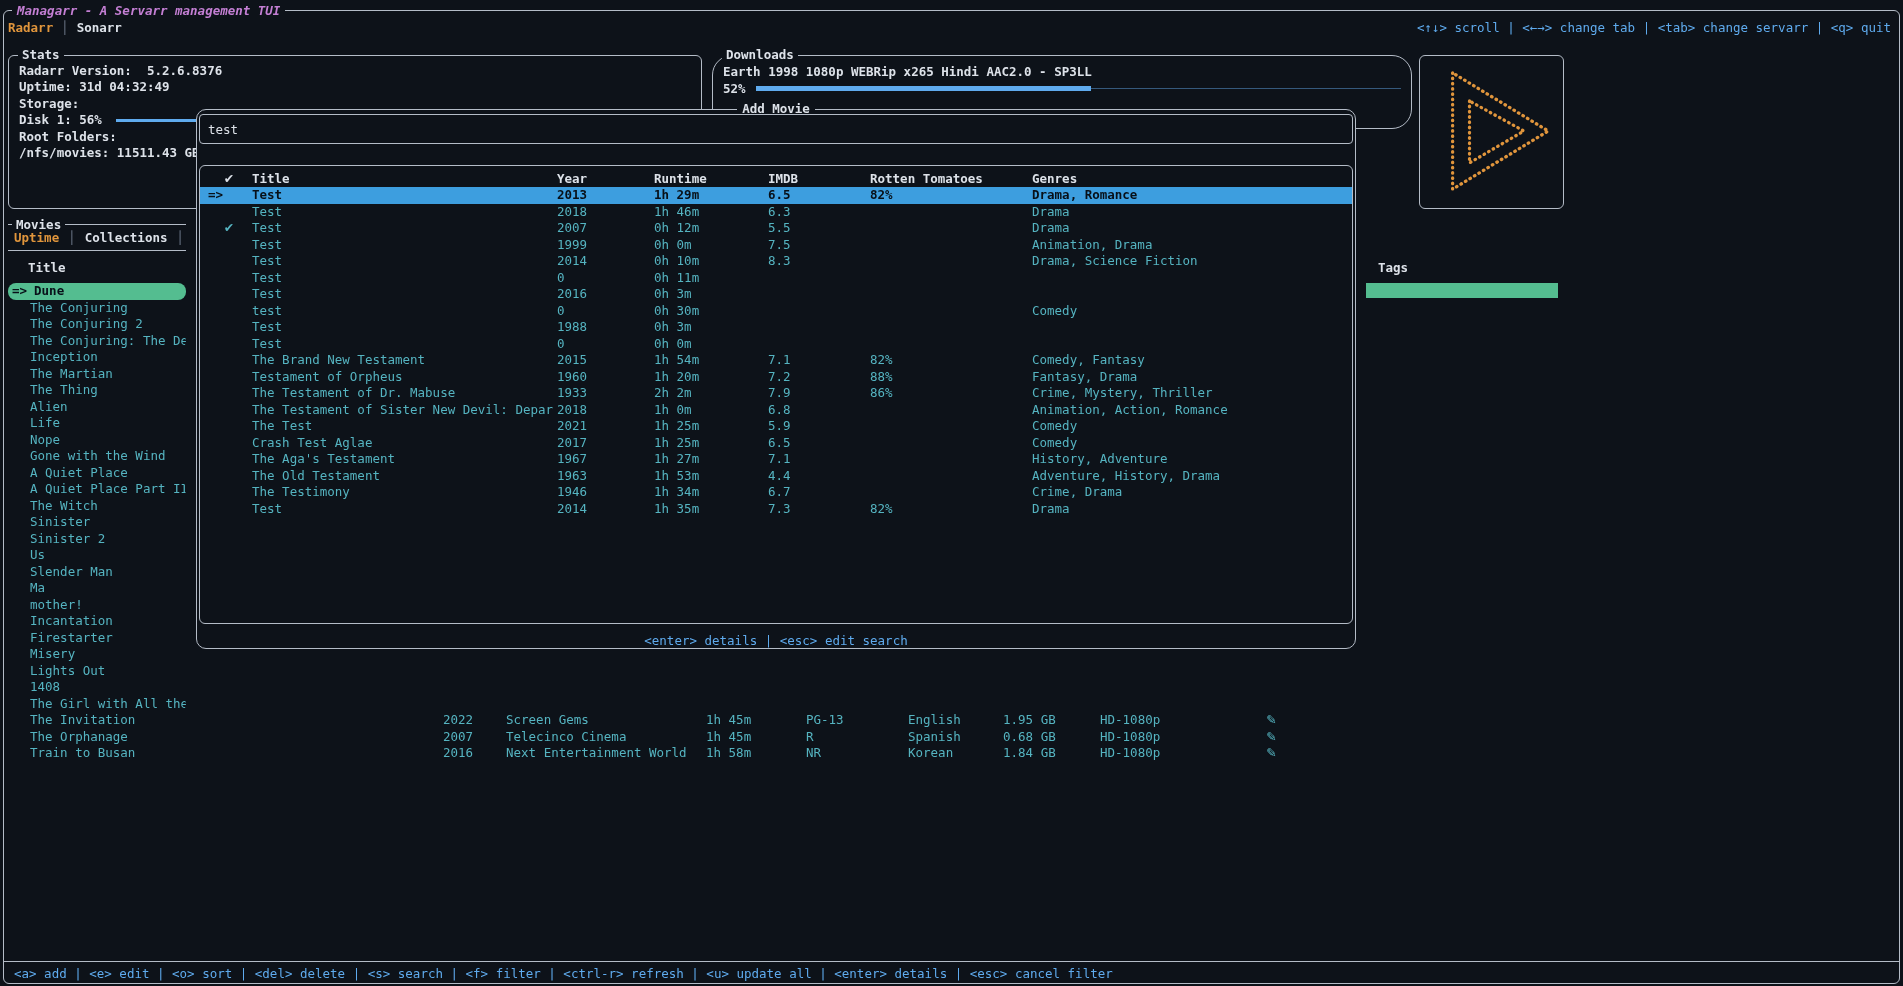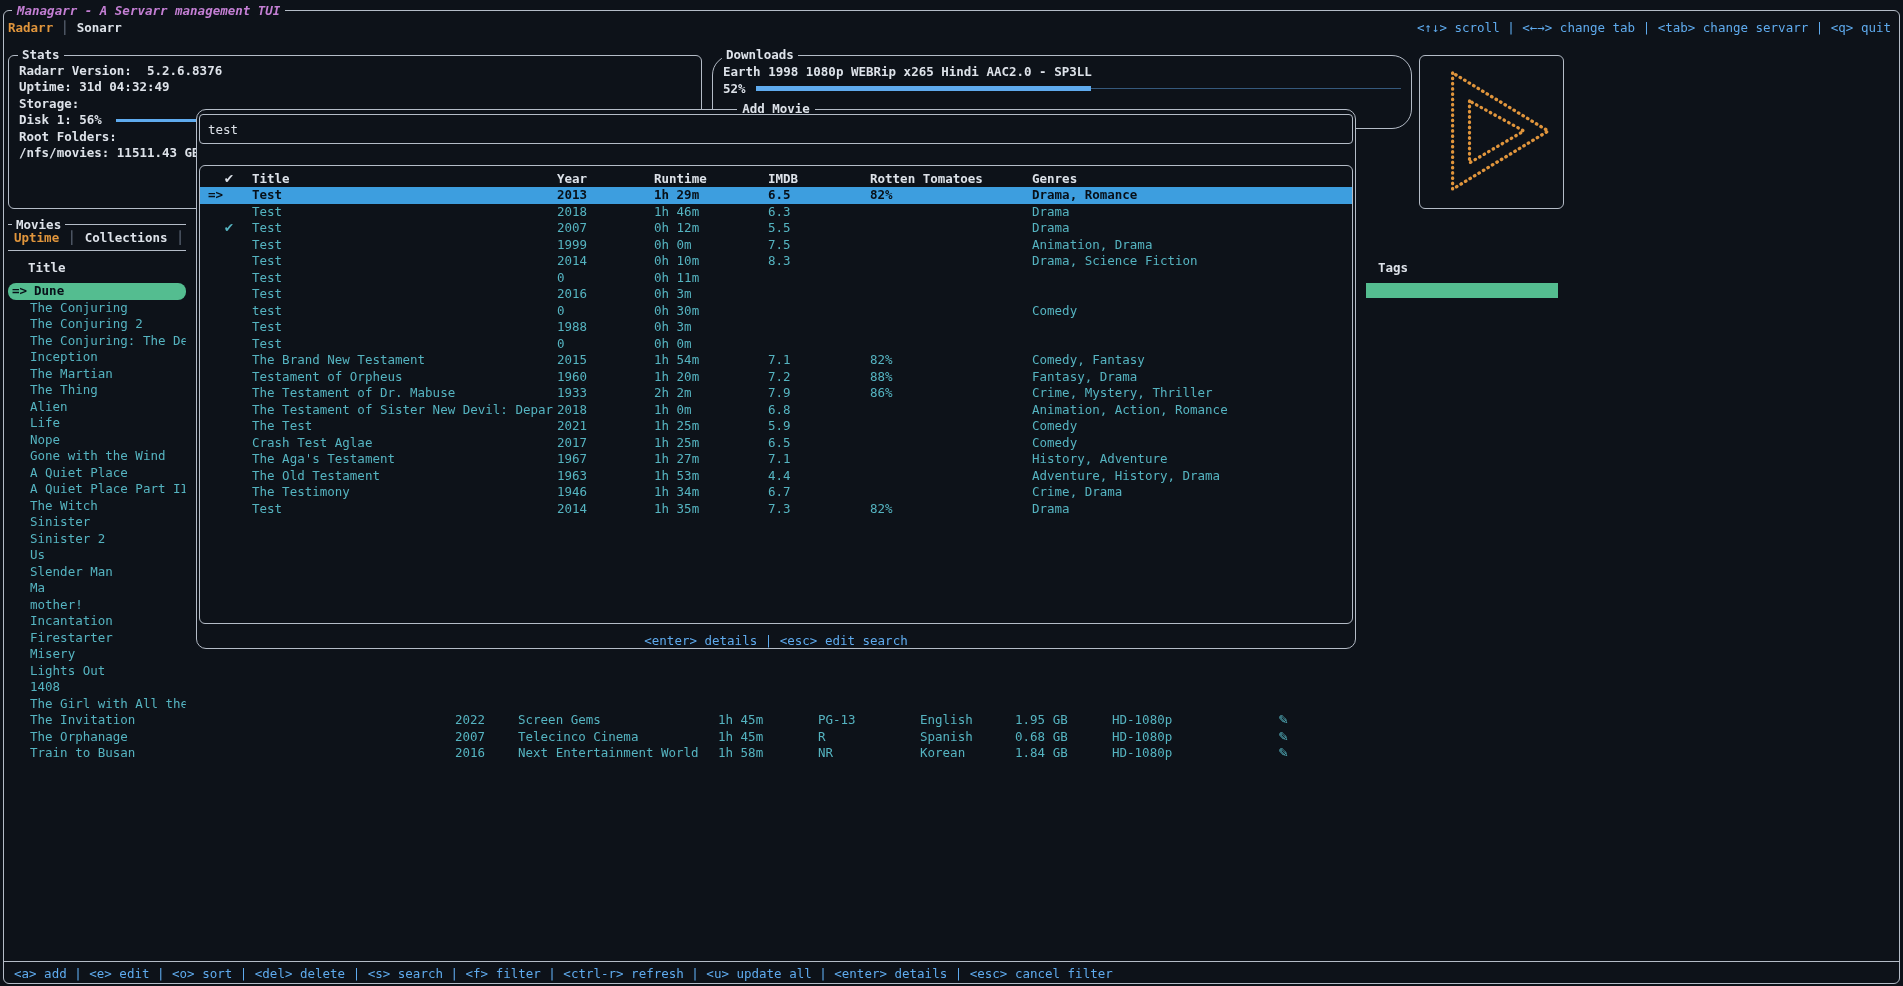--- a/index.html
+++ b/index.html
@@ -50,21 +50,21 @@
   .movies-tabs{left:14px;top:230px;position:absolute;display:flex;gap:9px;align-items:center;white-space:pre;}
   .movies-underline{left:8px;top:250px;width:178px;}
   .col-header{position:absolute;font-weight:bold;color:var(--white);white-space:pre;}
   .movie-list{left:8px;top:283px;width:178px;position:absolute;}
   .movie-item{height:16.5px;line-height:16.5px;padding-left:22px;color:var(--cyan);white-space:pre;overflow:hidden;border-radius:8px;}
   .movie-item.selected{background:var(--green);color:var(--dark);font-weight:bold;padding-left:4px;}
   .movie-item.selected .arrow{margin-right:7px;}
   .tags-bar{left:1366px;top:283px;width:192px;height:15px;background:var(--green);position:absolute;}
 
   
-  .bg-row{position:absolute;left:190px;width:1372px;height:16px;line-height:16px;color:var(--cyan);}
+  .bg-row{position:absolute;left:178px;width:1372px;height:16px;line-height:16px;color:var(--cyan);}
   .bg-row span{position:absolute;white-space:pre;}
   .by{left:265px;} .bs{left:328px;} .br{left:528px;} .bc{left:628px;}
   .bl{left:730px;} .bz{left:825px;} .bq{left:922px;}
   .bm{left:1088px;font-family:"DejaVu Sans",sans-serif;}
 
   
   .modal{left:196px;top:109px;width:1158px;height:538px;border:1px solid var(--border);border-radius:10px;background:var(--bg);position:absolute;}
   .modal-title-wrap{position:absolute;top:-9px;left:0;width:100%;text-align:center;}
   .modal-title-wrap span{background:var(--bg);padding:0 5px;font-weight:bold;color:var(--white);}
   .search-box{position:absolute;left:2px;right:2px;top:4px;height:28px;border:1px solid var(--border);border-radius:4px;display:flex;align-items:center;padding-left:8px;color:var(--white);white-space:pre;}

